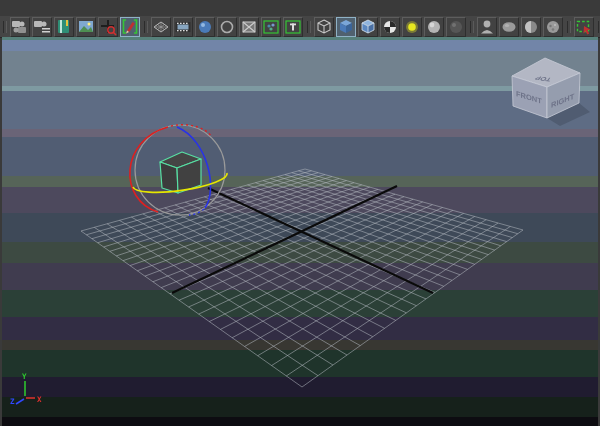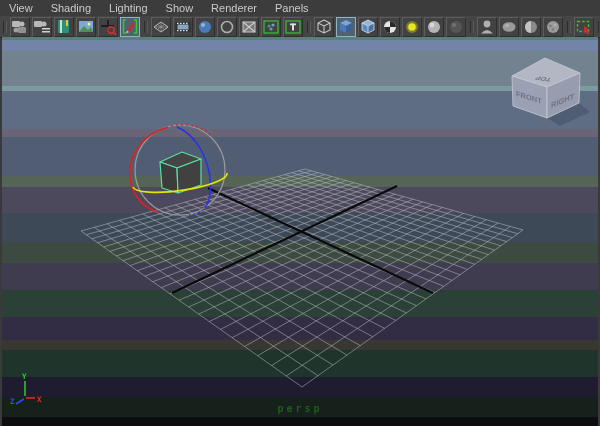--- a/index.html
+++ b/index.html
@@ -25,28 +25,20 @@
   #viewport-bg{position:absolute;left:2px;top:37px;width:596px;height:389px;}
   #scene-svg{position:absolute;left:0;top:0;width:600px;height:426px;}
   #persp-label{position:absolute;left:0;top:403px;width:600px;text-align:center;
     font-family:"DejaVu Sans Mono",monospace;font-weight:bold;font-size:10px;
     letter-spacing:3px;}
 </style>
 </head>
 <body>
 
 <div id="stage">
-  <div id="menubar">
-      <div class="menu-item">View</div>
-      <div class="menu-item">Shading</div>
-      <div class="menu-item">Lighting</div>
-      <div class="menu-item">Show</div>
-      <div class="menu-item">Renderer</div>
-      <div class="menu-item">Panels</div>
-    </div>
   <div id="toolbar">
       <div class="tb-sep"></div>
       <div class="tb-btn">
         <svg width="18" height="18" viewBox="0 0 18 18">
           <g fill="#b8b8b8">
             <rect x="1" y="3" width="8" height="6" rx="1"></rect>
             <circle cx="11" cy="6" r="2.5"></circle>
             <rect x="7" y="9" width="8" height="6" rx="1" fill="#909090"></rect>
             <circle cx="5" cy="12" r="2.5" fill="#9f9f9f"></circle>
           </g>
@@ -312,14 +304,13 @@
       </g>
       <g>
         <line x1="25" y1="396" x2="25" y2="381" stroke="#2ecc2e" stroke-width="1.5"></line>
         <text x="22" y="379" fill="#2ecc2e" font-size="7.5" font-weight="bold" font-family="&quot;DejaVu Sans Mono&quot;,monospace">Y</text>
         <line x1="26" y1="398" x2="35" y2="398" stroke="#e03030" stroke-width="1.5"></line>
         <text x="37" y="402" fill="#e03030" font-size="7.5" font-weight="bold" font-family="&quot;DejaVu Sans Mono&quot;,monospace">X</text>
         <line x1="24" y1="399" x2="16" y2="404" stroke="#3048ff" stroke-width="1.5"></line>
         <text x="10" y="404" fill="#3048ff" font-size="7.5" font-weight="bold" font-family="&quot;DejaVu Sans Mono&quot;,monospace">Z</text>
       </g>
     </svg>
-  <div id="persp-label" style="color: rgb(30, 92, 32);">persp</div>
 </div>
 
 </body></html>

